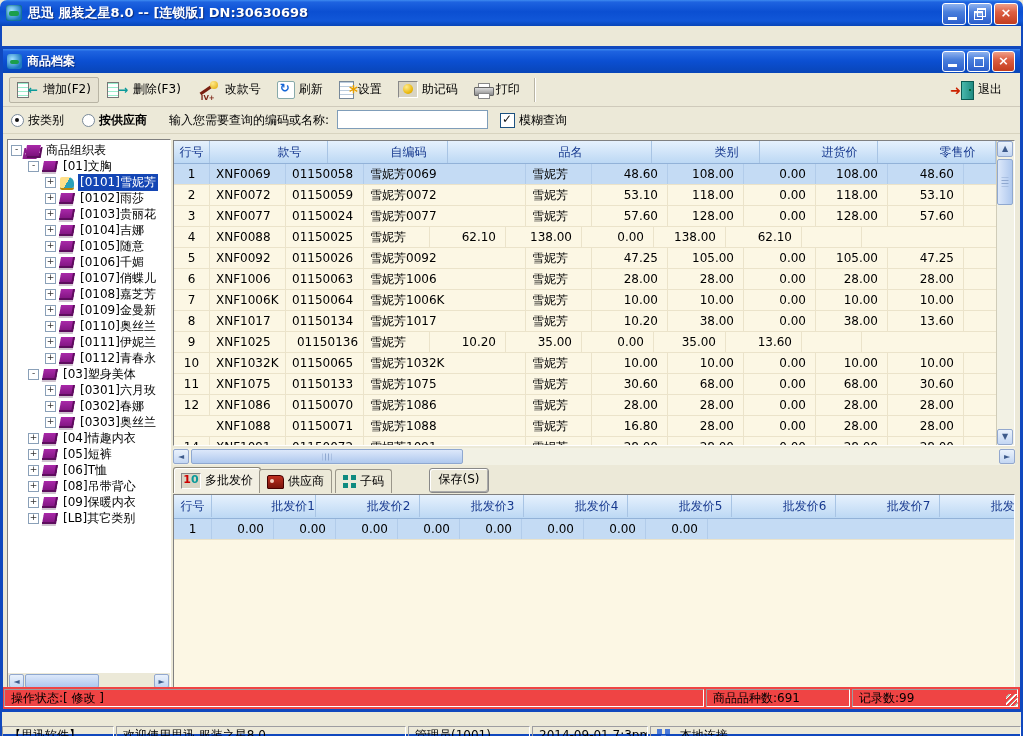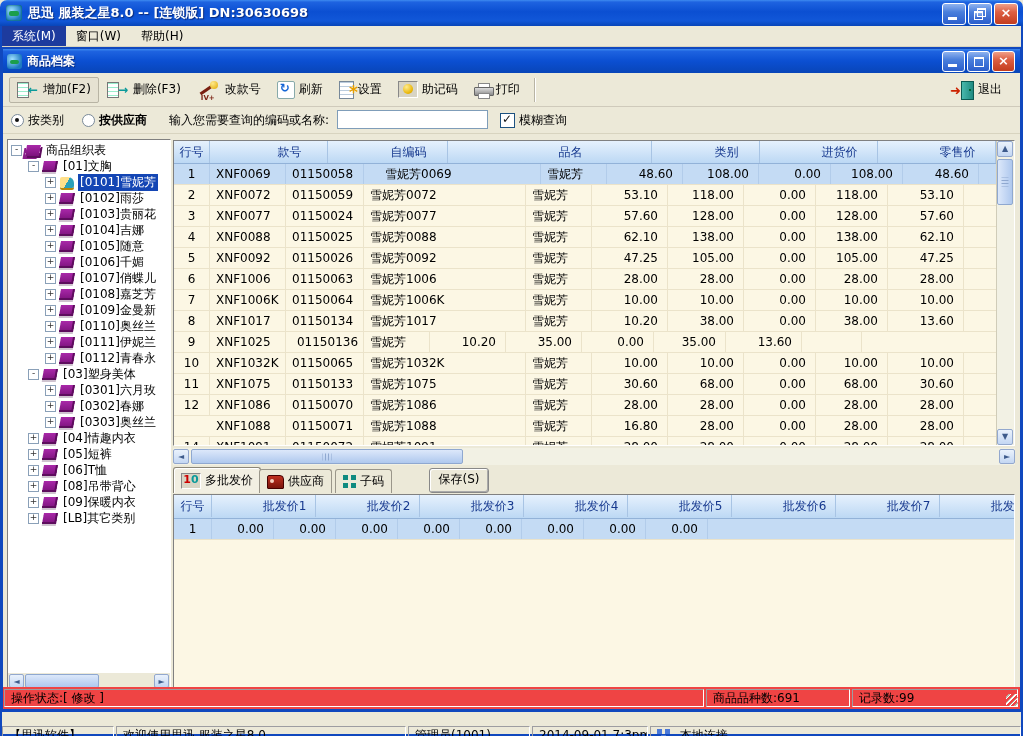--- a/index.html
+++ b/index.html
@@ -185,25 +185,20 @@
           <span class="minbar"></span>
         </span>
       <span class="wbtn">
           <span class="sq2b"></span>
           <span class="sq2"></span>
         </span>
       <span class="wbtn close">×</span>
     </span>
   </div>
 
-  <div class="menubar">
-    <span class="menuitem sel">系统(M)</span>
-    <span class="menuitem">窗口(W)</span>
-    <span class="menuitem">帮助(H)</span>
-  </div>
 
   <div class="childwin">
     <div class="doc-titlebar">
       <span class="docicon"></span>
       <span class="doctitle">商品档案</span>
       <span class="winbtns">
         <span class="wbtn">
             <span class="minbar"></span>
           </span>
         <span class="wbtn">
@@ -429,21 +424,21 @@
               <div class="hc" style="width: 72px;">批发价</div>
               <div class="hc" style="width: 72px;">会员价</div>
               <div class="hc" style="width: 76px;">配送价</div>
               <div class="hc" style="width: 60px;">批</div>
             </div>
           <div>
               <div class="grow sel" style="height: 20px;">
                 <div class="c ac" style="width: 36px; line-height: 20px;">1</div>
                 <div class="c al" style="width: 76px; line-height: 20px;">XNF0069</div>
                 <div class="c al" style="width: 78px; line-height: 20px;">01150058</div>
-                <div class="c al" style="width: 162px; line-height: 20px; margin-left: 15px;">雪妮芳0069</div>
+                <div class="c al" style="width: 162px; line-height: 20px;">雪妮芳0069</div>
                 <div class="c al" style="width: 66px; line-height: 20px;">雪妮芳</div>
                 <div class="c ar" style="width: 76px; line-height: 20px;">48.60</div>
                 <div class="c ar" style="width: 76px; line-height: 20px;">108.00</div>
                 <div class="c ar" style="width: 72px; line-height: 20px;">0.00</div>
                 <div class="c ar" style="width: 72px; line-height: 20px;">108.00</div>
                 <div class="c ar" style="width: 76px; line-height: 20px;">48.60</div>
                 <div class="c ar" style="width: 60px; line-height: 20px;"></div>
               </div>
               <div class="grow" style="height: 20px;">
                 <div class="c ac" style="width: 36px; line-height: 20px;">2</div>
@@ -468,21 +463,20 @@
                 <div class="c ar" style="width: 76px; line-height: 20px;">128.00</div>
                 <div class="c ar" style="width: 72px; line-height: 20px;">0.00</div>
                 <div class="c ar" style="width: 72px; line-height: 20px;">128.00</div>
                 <div class="c ar" style="width: 76px; line-height: 20px;">57.60</div>
                 <div class="c ar" style="width: 60px; line-height: 20px;"></div>
               </div>
               <div class="grow" style="height: 20px;">
                 <div class="c ac" style="width: 36px; line-height: 20px;">4</div>
                 <div class="c al" style="width: 76px; line-height: 20px;">XNF0088</div>
                 <div class="c al" style="width: 78px; line-height: 20px;">01150025</div>
-                <div class="c al" style="width: 162px; line-height: 20px;">雪妮芳0088</div>
                 <div class="c al" style="width: 66px; line-height: 20px;">雪妮芳</div>
                 <div class="c ar" style="width: 76px; line-height: 20px;">62.10</div>
                 <div class="c ar" style="width: 76px; line-height: 20px;">138.00</div>
                 <div class="c ar" style="width: 72px; line-height: 20px;">0.00</div>
                 <div class="c ar" style="width: 72px; line-height: 20px;">138.00</div>
                 <div class="c ar" style="width: 76px; line-height: 20px;">62.10</div>
                 <div class="c ar" style="width: 60px; line-height: 20px;"></div>
               </div>
               <div class="grow" style="height: 20px;">
                 <div class="c ac" style="width: 36px; line-height: 20px;">5</div>
@@ -644,21 +638,21 @@
         <div class="tab" style="left:162px;">
           <span class="ic ic-squares"></span>
           <span>子码</span>
         </div>
         <div class="savebtn">保存(S)</div>
       </div>
 
       <div class="sub-panel">
         <div class="ghead" style="height:23px;">
             <div class="hc" style="width: 38px;">行号</div>
-            <div class="hc" style="width: 62px;">批发价1</div>
+            <div class="hc" style="width: 62px; text-align: right;">批发价1</div>
             <div class="hc" style="width: 62px;">批发价2</div>
             <div class="hc" style="width: 62px;">批发价3</div>
             <div class="hc" style="width: 62px;">批发价4</div>
             <div class="hc" style="width: 62px;">批发价5</div>
             <div class="hc" style="width: 62px;">批发价6</div>
             <div class="hc" style="width: 62px;">批发价7</div>
             <div class="hc" style="width: 62px;">批发价8</div>
           </div>
         <div>
             <div class="grow sel" style="height: 20px;">

